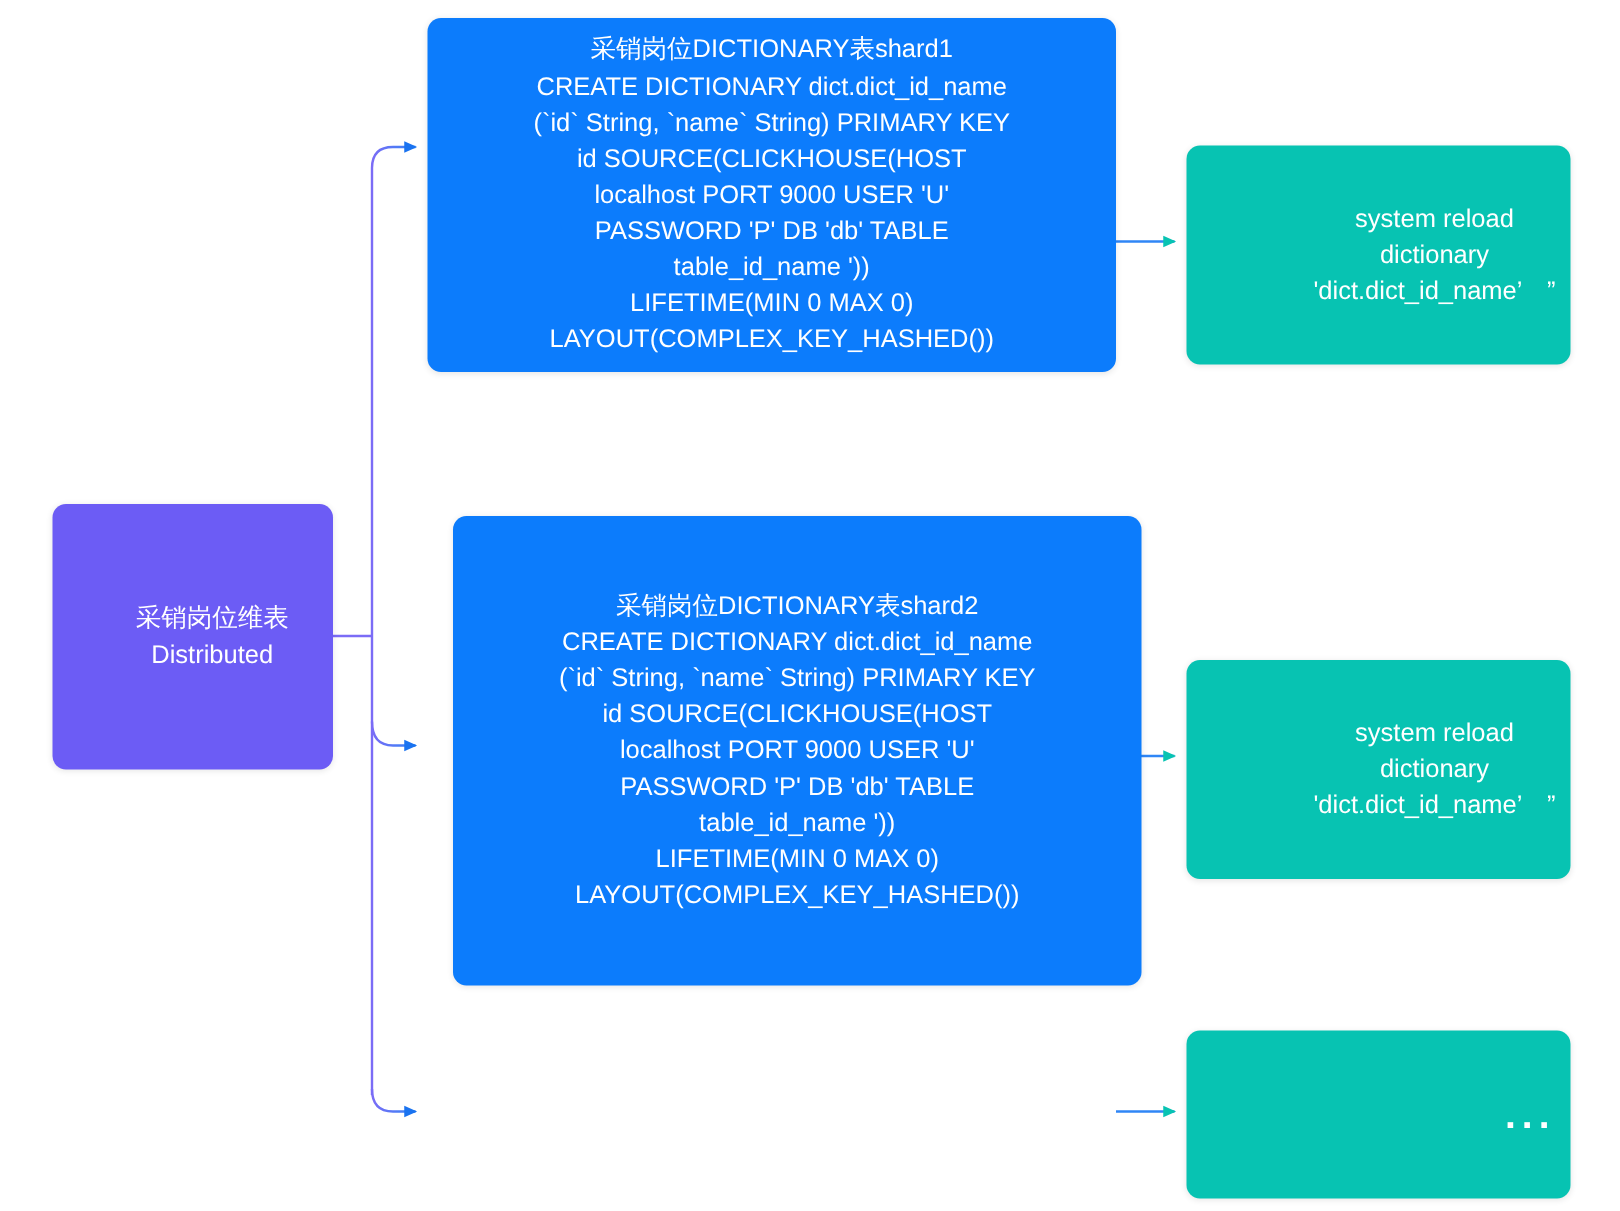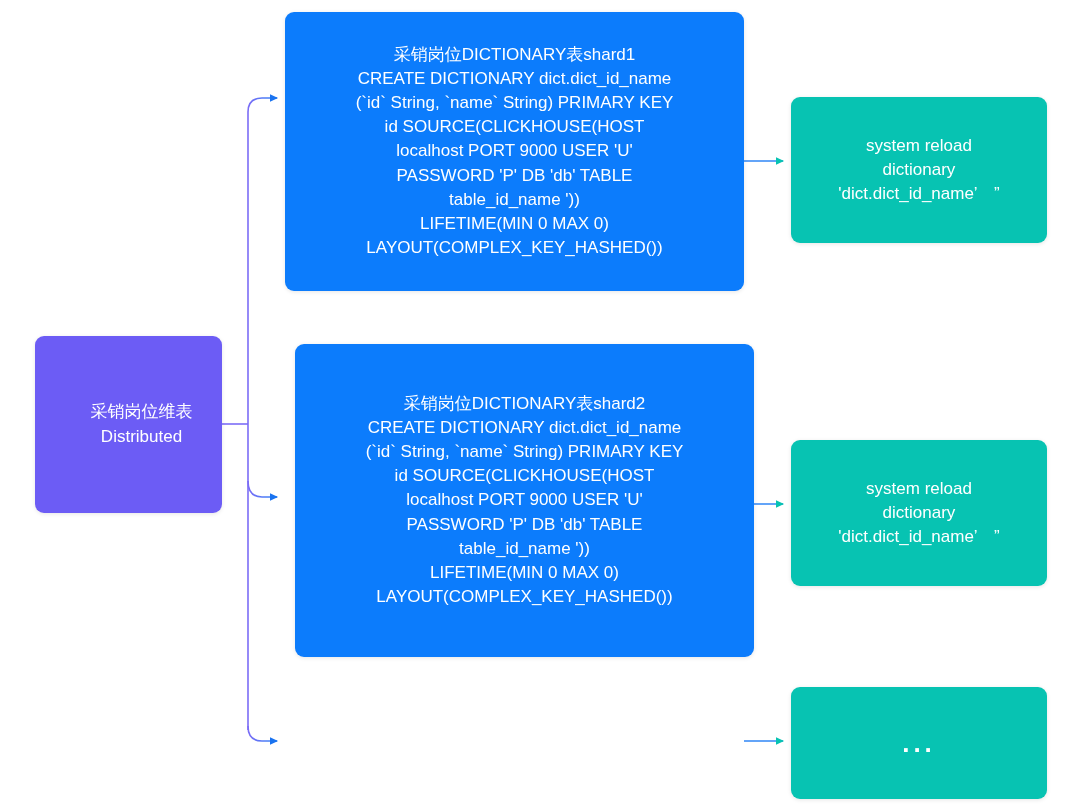--- a/index.html
+++ b/index.html
@@ -35,20 +35,21 @@
     background: #6C5CF5;
     font-size: 17px;
   }
   .node-blue {
     background: #0C7CFC;
     font-size: 17px;
   }
   .node-teal {
     background: #07C3B2;
     font-size: 17px;
+    justify-content: flex-end;
   }
   .dots {
     font-size: 26px;
     font-weight: 700;
     letter-spacing: 4px;
     line-height: 1;
   }
   #edges {
     position: absolute;
     left: 0;
@@ -92,33 +93,33 @@
     <path d="M744,504 L783,504" fill="none" stroke="#2F86F6" stroke-width="1.6" marker-end="url(#arrow-teal)"></path>
 
     <path d="M744,741 L783,741" fill="none" stroke="#2F86F6" stroke-width="1.6" marker-end="url(#arrow-teal)"></path>
   </svg>
 
   <div class="node node-purple" style="left:35px; top:336px; width:187px; height:177px;padding-left:36px;">
     <span>采销岗位维表
 Distributed</span>
   </div>
 
-  <div class="node node-blue" style="left:285px; top:12px; width:459px; height:279px;">
+  <div class="node node-blue" style="left:285px; top:12px; width:459px; height:236px;">
     <span>采销岗位DICTIONARY表shard1
 CREATE DICTIONARY dict.dict_id_name
 (`id` String, `name` String) PRIMARY KEY
 id SOURCE(CLICKHOUSE(HOST
 localhost PORT 9000 USER 'U'
 PASSWORD 'P' DB 'db' TABLE
 table_id_name '))
 LIFETIME(MIN 0 MAX 0)
 LAYOUT(COMPLEX_KEY_HASHED())</span>
   </div>
 
-  <div class="node node-blue" style="left:295px; top:344px; width:459px; height:313px;">
+  <div class="node node-blue" style="left:302px; top:344px; width:459px; height:313px;">
     <span>采销岗位DICTIONARY表shard2
 CREATE DICTIONARY dict.dict_id_name
 (`id` String, `name` String) PRIMARY KEY
 id SOURCE(CLICKHOUSE(HOST
 localhost PORT 9000 USER 'U'
 PASSWORD 'P' DB 'db' TABLE
 table_id_name '))
 LIFETIME(MIN 0 MAX 0)
 LAYOUT(COMPLEX_KEY_HASHED())</span>
   </div>

